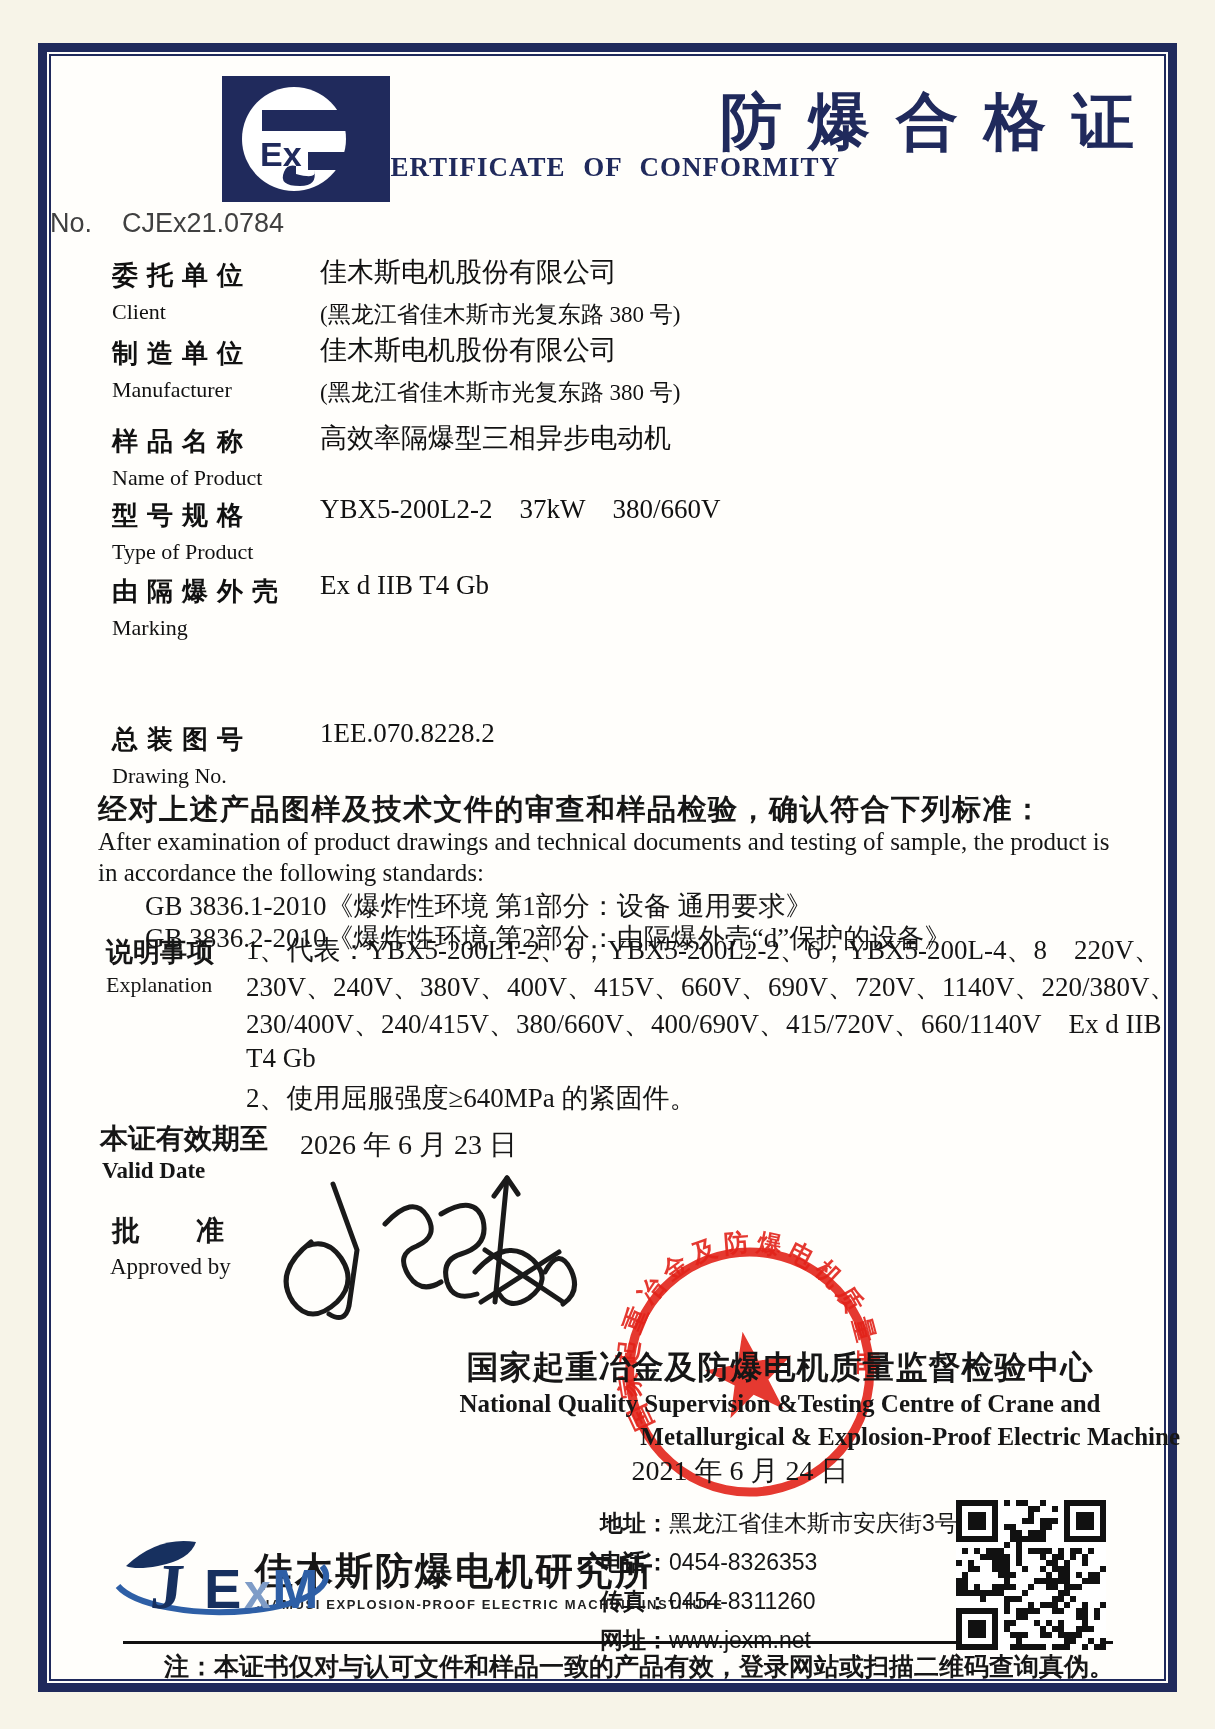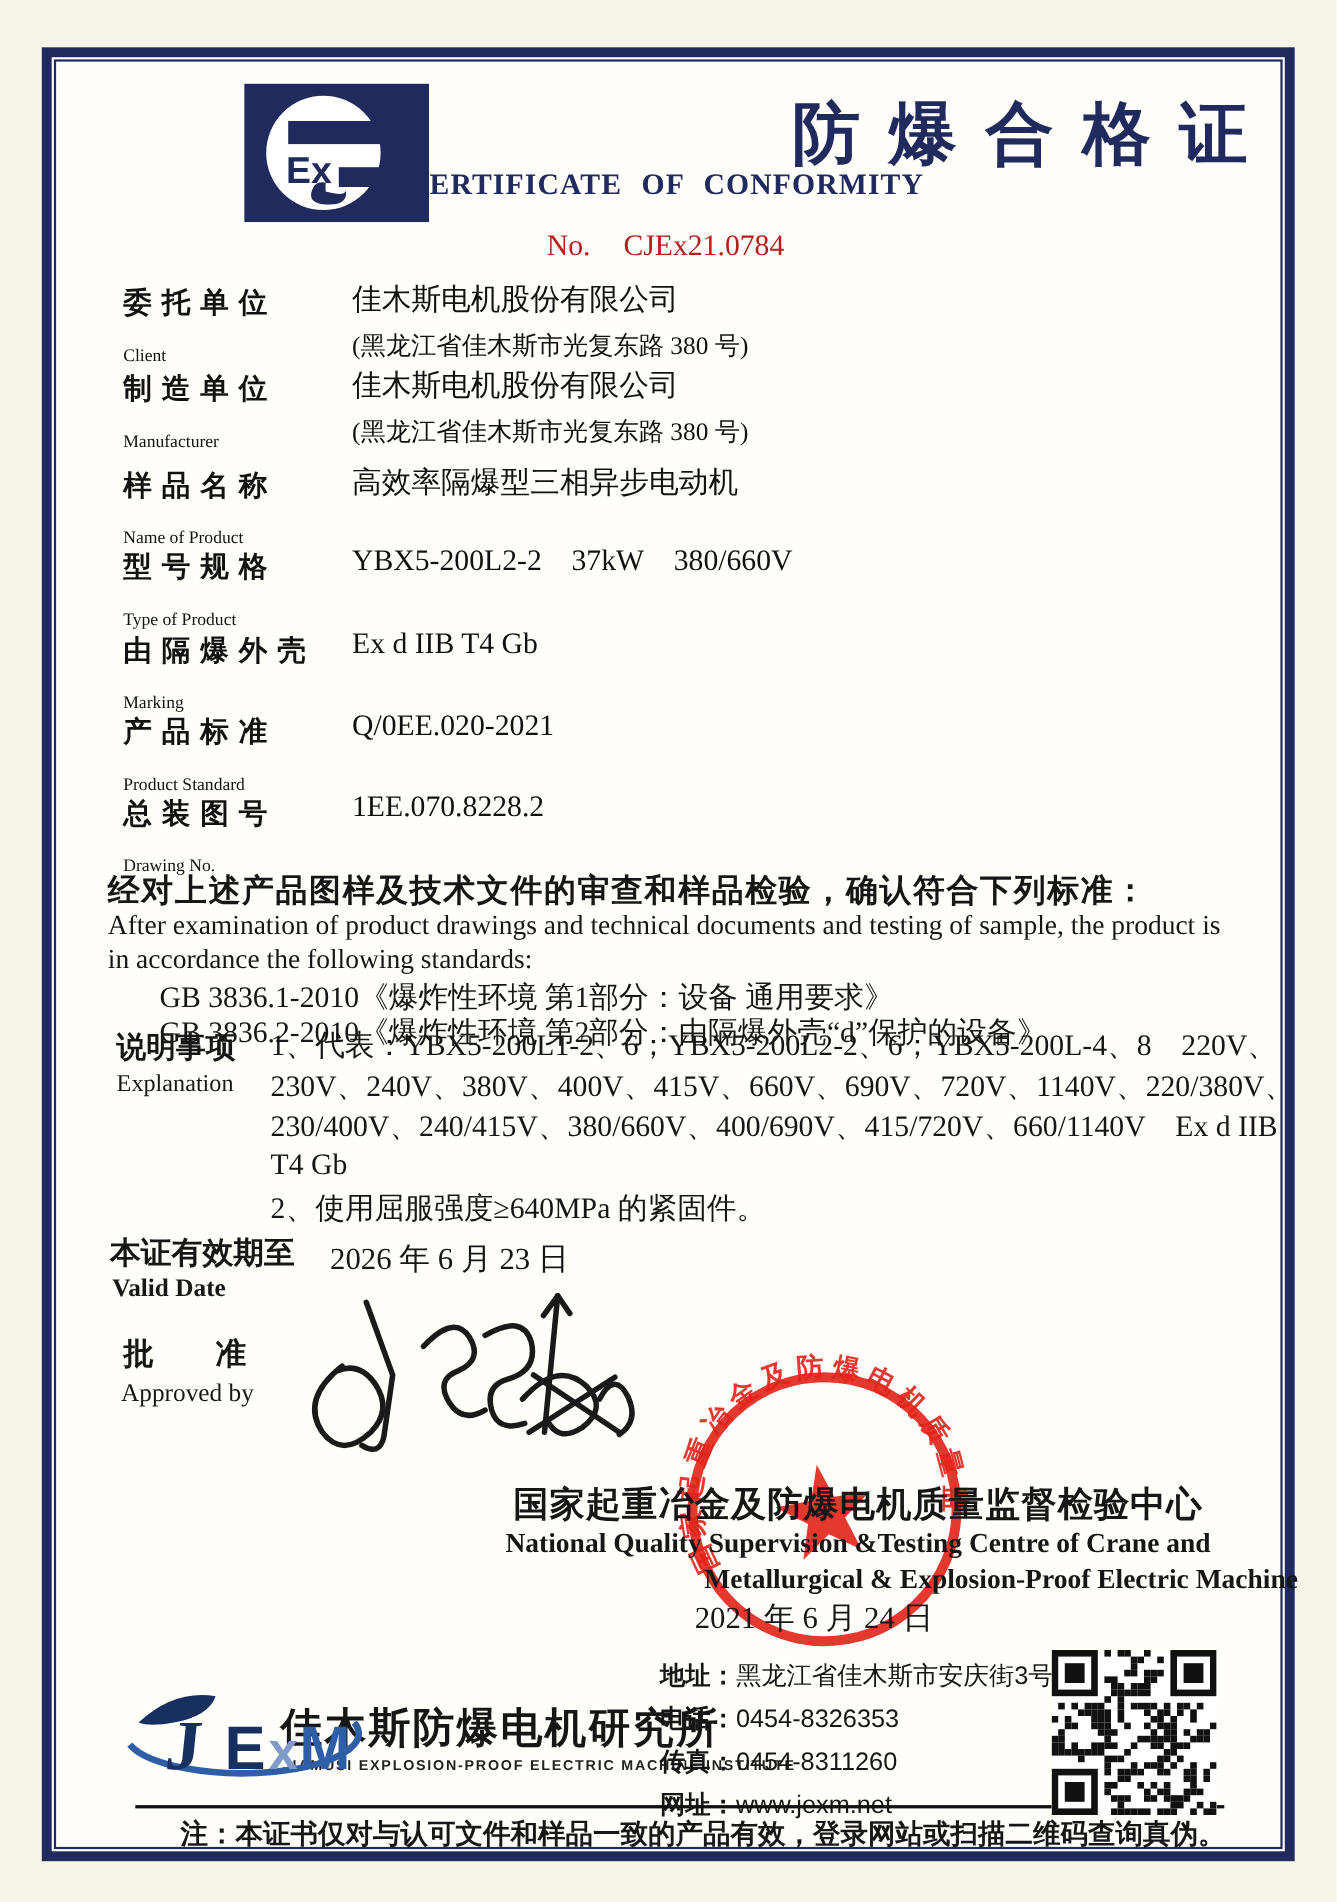--- a/index.html
+++ b/index.html
@@ -24,27 +24,27 @@
     left:50px;top:80px;width:1110px;text-align:right;
     font-weight:bold;font-size:62px;letter-spacing:26px;text-indent:26px;
     color:#202a5c;font-family:"Liberation Sans",sans-serif;
   }
   .title-en{
     left:50px;top:152px;width:1110px;text-align:center;
     font-family:"Liberation Serif",serif;font-weight:bold;font-size:27px;
     word-spacing:10px;letter-spacing:1px;color:#202a5c;
   }
   .no-line{
-    left:50px;top:208px;width:1110px;text-align:center;
-    font-family:Liberation Serif, serif;font-size:27px;color:#b91c1c;
+    left:50px;top:208px;width:1110px;text-align:left;
+    font-family:Liberation Sans, sans-serif;font-size:27px;color:#404040;
   }
   .no-line .no-value{margin-left:30px;}
   
   .f-label-cn{font-weight:bold;font-size:26px;letter-spacing:9px;color:#111;white-space:nowrap;}
-  .f-label-en{font-family:"Liberation Serif",serif;font-size:16px;color:#111;white-space:nowrap;margin-top:22px;}
+  .f-label-en{font-family:"Liberation Serif",serif;font-size:22px;color:#111;white-space:nowrap;margin-top:6px;}
   .f-value{font-family:"Liberation Serif",serif;font-size:27px;color:#111;white-space:nowrap;}
   .f-sub{font-family:"Liberation Serif",serif;font-size:23px;color:#111;white-space:nowrap;margin-top:9px;}
   .field{left:112px;}
   .field .val{position:absolute;left:208px;top:-4px;}
   
   .stmt-cn{left:98px;top:790px;width:1030px;font-weight:bold;font-size:29px;letter-spacing:1.5px;white-space:nowrap;}
   .stmt-en{left:98px;top:826px;width:1015px;font-family:"Liberation Serif",serif;font-size:25px;line-height:31px;}
   .std-line{left:145px;font-family:"Liberation Serif",serif;font-size:27px;white-space:nowrap;}
   
   .expl-label-cn{left:106px;top:934px;font-weight:bold;font-size:27px;white-space:nowrap;}
@@ -129,27 +129,20 @@
     <div class="f-label-en">Type of Product</div>
     <div class="val">
         <div class="f-value">YBX5-200L2-2 37kW 380/660V</div>
       </div>
   </div>
   <div class="abs field" style="top:574px">
     <div class="f-label-cn">由隔爆外壳</div>
     <div class="f-label-en">Marking</div>
     <div class="val">
         <div class="f-value">Ex d IIB T4 Gb</div>
-      </div>
-  </div>
-  <div class="abs field" style="top:648px">
-    <div class="f-label-cn">产品标准</div>
-    <div class="f-label-en">Product Standard</div>
-    <div class="val">
-        <div class="f-value">Q/0EE.020-2021</div>
       </div>
   </div>
   <div class="abs field" style="top:722px">
     <div class="f-label-cn">总装图号</div>
     <div class="f-label-en">Drawing No.</div>
     <div class="val">
         <div class="f-value">1EE.070.8228.2</div>
       </div>
   </div>
 

